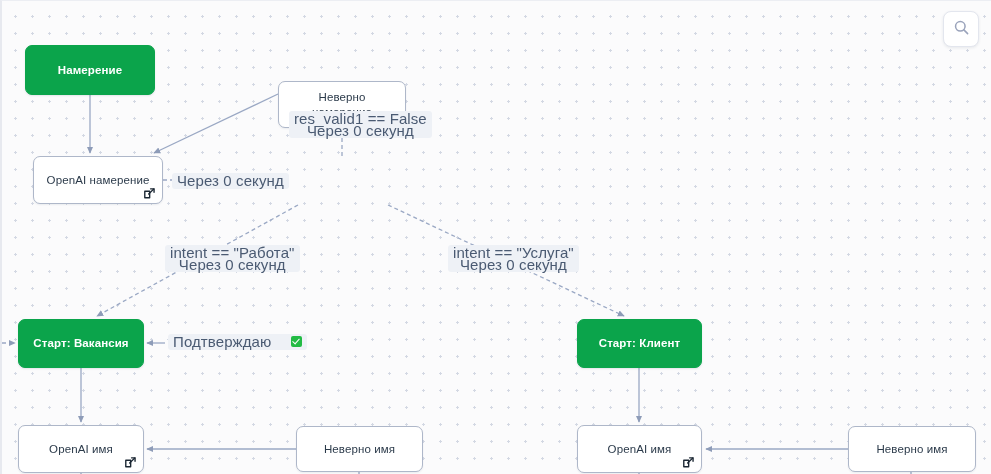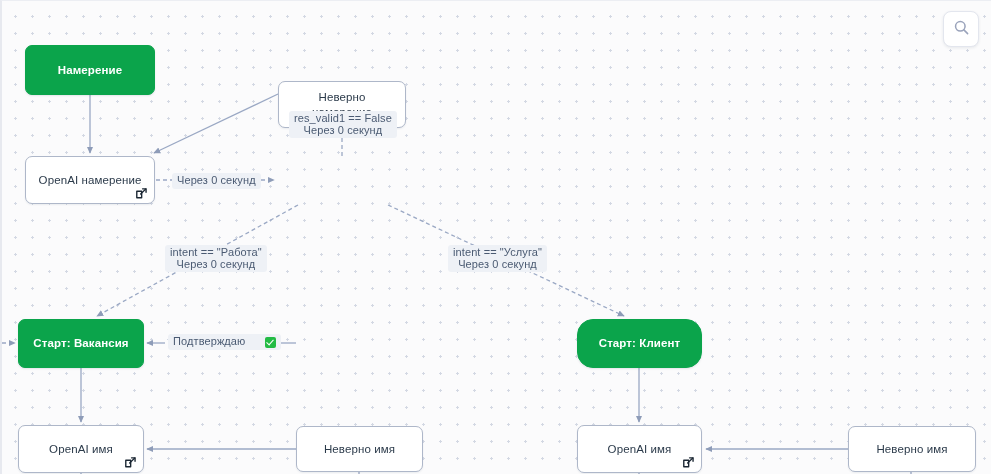--- a/index.html
+++ b/index.html
@@ -76,31 +76,31 @@
     height: 13px;
     line-height: 13px;
   }
   .ext-icon svg { display: block; }
 
   
   .chip {
     position: absolute;
     background: #eef1f6;
     color: #4a5a72;
-    font-size: 11px;
+    font-size: 15px;
     line-height: 11.5px;
     padding: 2px 5px;
     border-radius: 3px;
     white-space: nowrap;
     text-align: center;
     letter-spacing: .1px;
   }
   .chip.with-icon {
     display: flex;
-    align-items: flex-end;
+    align-items: flex-start;
     gap: 20px;
   }
   .check {
     display: inline-block;
     width: 11px;
     height: 11px;
     border-radius: 2px;
     background: #22bb44;
     position: relative;
     flex: none;
@@ -181,38 +181,38 @@
   </svg>
 
   <div class="node green" style="left:23px; top:44px; width:130px; height:50px;">
     <span class="node-label">Намерение</span>
   </div>
 
   <div class="node plain" style="left:276px; top:46px; width:128px; height:47px;margin-top:34px;">
     <span class="node-label">Неверно намерение</span>
   </div>
 
-  <div class="node plain" style="left:23px; top:155px; width:130px; height:48px;align-items:center;">
+  <div class="node plain" style="left:31px; top:155px; width:130px; height:48px;align-items:center;">
     <span class="node-label">OpenAI намерение</span>
     <span class="ext-icon">
       <svg width="13" height="13" viewBox="0 0 16 16" fill="none" xmlns="http://www.w3.org/2000/svg">
         <path d="M2.2 5.2 H8.2 V13.2 H2.2 Z" stroke="#1b2733" stroke-width="1.7" stroke-linejoin="round"></path>
         <path d="M7.0 8.6 L13.4 2.3" stroke="#1b2733" stroke-width="1.7" stroke-linecap="round"></path>
         <path d="M9.3 2.3 H13.6 V6.5" stroke="#1b2733" stroke-width="1.7" stroke-linecap="round" stroke-linejoin="round"></path>
       </svg>
     </span>
   </div>
 
 
   <div class="node green" style="left:16px; top:318px; width:126px; height:49px;">
     <span class="node-label">Старт: Вакансия</span>
   </div>
 
 
-  <div class="node green" style="left:575px; top:318px; width:125px; height:49px;border-radius:16px;">
+  <div class="node green" style="left:575px; top:318px; width:125px; height:49px;">
     <span class="node-label">Старт: Клиент</span>
   </div>
 
   <div class="node plain" style="left:16px; top:424px; width:126px; height:48px;">
     <span class="node-label">OpenAI имя</span>
     <span class="ext-icon">
       <svg width="13" height="13" viewBox="0 0 16 16" fill="none" xmlns="http://www.w3.org/2000/svg">
         <path d="M2.2 5.2 H8.2 V13.2 H2.2 Z" stroke="#1b2733" stroke-width="1.7" stroke-linejoin="round"></path>
         <path d="M7.0 8.6 L13.4 2.3" stroke="#1b2733" stroke-width="1.7" stroke-linecap="round"></path>
         <path d="M9.3 2.3 H13.6 V6.5" stroke="#1b2733" stroke-width="1.7" stroke-linecap="round" stroke-linejoin="round"></path>

